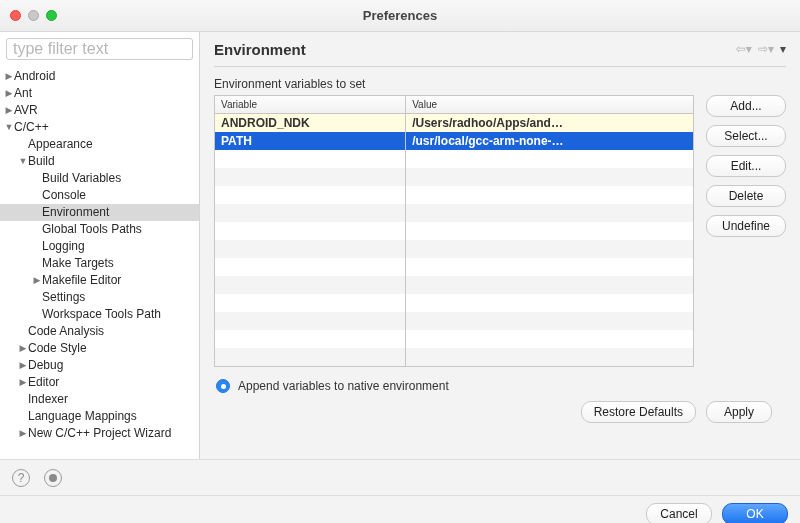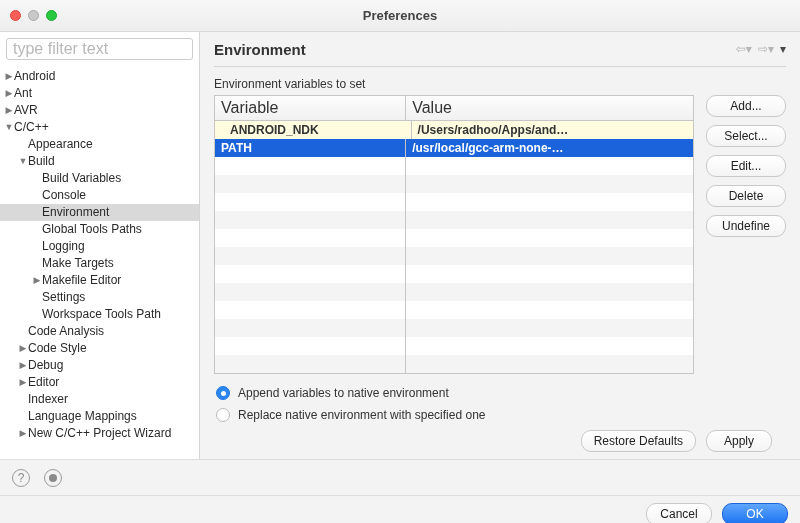--- a/index.html
+++ b/index.html
@@ -38,28 +38,28 @@
   .main-head h1 { margin:0; font-size:15px; font-weight:600; color:#333; }
   .nav-arrows { display:flex; align-items:center; gap:6px; color:#b5b5b5; }
   .nav-arrows .menu-tri { color:#4a4a4a; }
   .hr { height:1px; background:#d5d5d5; margin:0 14px; }
 
   .main-body { flex:1; padding:10px 14px 6px 14px; display:flex; flex-direction:column; }
   .env-label { margin-bottom:4px; color:#333; }
   .table-area { display:flex; gap:12px; }
   .table-wrap { flex:1; border:1px solid #c6c6c6; background:#fff; }
   .table-head { display:flex; background:linear-gradient(#fdfdfd,#f1f1f1); border-bottom:1px solid #c6c6c6; }
-  .table-head .th { padding:3px 6px; font-size:16px; color:#333; }
+  .table-head .th { padding:3px 6px; font-size:10px; color:#333; }
   .col-var { width:40%; border-right:1px solid #c6c6c6; }
   .col-val { width:60%; }
   .table-body .tr { display:flex; height:18px; line-height:18px; }
   .table-body .tr:nth-child(odd) { background:#fff; }
   .table-body .tr:nth-child(even) { background:#f4f4f4; }
   .table-body .td { padding:0 6px; overflow:hidden; white-space:nowrap; text-overflow:ellipsis; font-size:12px; }
-  .tr.hi-yellow { background:#fffce0 !important;padding-left:9px; }
+  .tr.hi-yellow { background:#fffce0 !important; }
   .tr.hi-yellow .td { font-weight:600; color:#333; }
   .tr.hi-blue { background:#1a63da !important; color:#fff; }
   .tr.hi-blue .td { color:#fff; font-weight:600; }
 
   .side-buttons { display:flex; flex-direction:column; gap:8px; width:80px; }
 
   .radios { margin-top:12px; display:flex; flex-direction:column; gap:8px; padding-left:2px; }
   .radio-row { display:flex; align-items:center; gap:8px; font-size:12px; color:#333; }
   .radio { width:14px; height:14px; border:1px solid #bbb; border-radius:50%; display:flex; align-items:center; justify-content:center; background:#fff; }
   .radio.on { border-color:#2079e5; background:#2b86f0; }
@@ -268,24 +268,20 @@
           <div class="btn">Delete</div>
           <div class="btn">Undefine</div>
         </div>
       </div>
 
       <div class="radios">
         <div class="radio-row">
           <span class="radio on"></span>
           <span>Append variables to native environment</span>
         </div>
-        <div class="radio-row">
-          <span class="radio"></span>
-          <span>Replace native environment with specified one</span>
-        </div>
       </div>
 
       <div class="main-foot">
         <div class="btn wide">Restore Defaults</div>
         <div class="btn">Apply</div>
       </div>
     </div>
   </div>
 </div>
 

